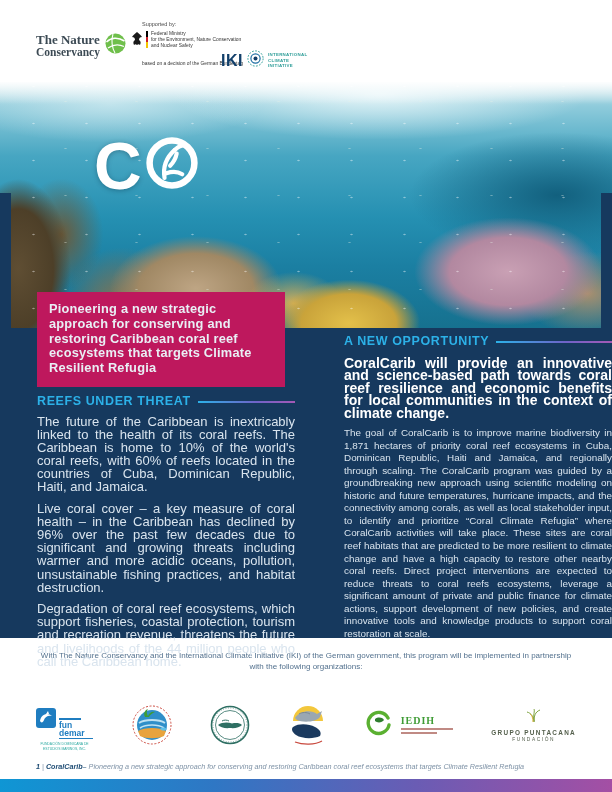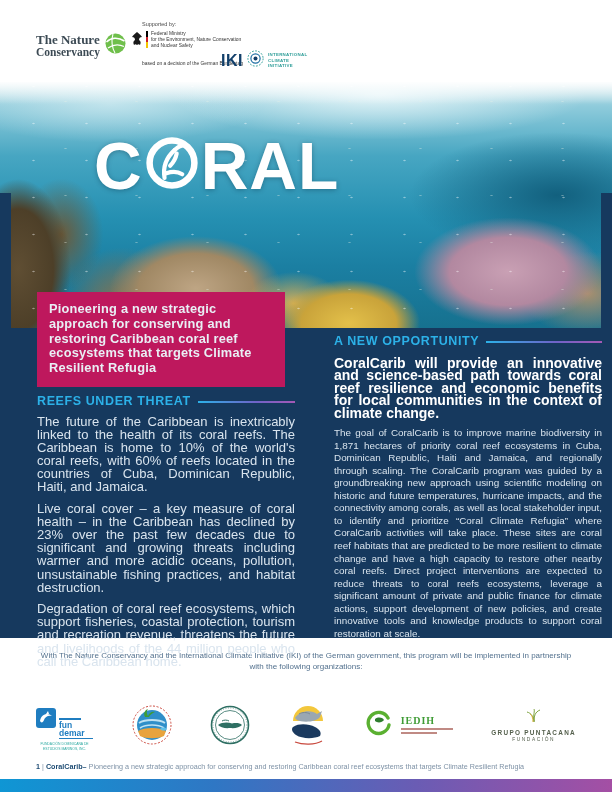--- a/index.html
+++ b/index.html
@@ -63,39 +63,39 @@
   .title-box div{color:#e9eff5;font-size:12.8px;line-height:14.8px;font-weight:bold;letter-spacing:.2px;}
   .left-col{left:37px;top:394px;width:258px;z-index:3;}
   .sec-head{display:flex;align-items:center;}
   .sec-head .t{color:#2cb1e8;font-size:12.5px;font-weight:bold;letter-spacing:.6px;white-space:nowrap;}
   .sec-head .rule{flex:1;height:2px;margin-left:7px;margin-top:2px;
       background:linear-gradient(90deg,#2cb1e8,#6f63c8 60%,#a459b5);}
   .body-p{color:#d9e4ee;font-size:13px;line-height:13.1px;text-align:justify;margin:0 0 8.5px 0;}
   .left-col .body-p:first-of-type{margin-top:7px;}
 
   
-  .right-col{left:334px;top:334px;width:268px;z-index:3;}
+  .right-col{left:344px;top:334px;width:268px;z-index:3;}
   .intro{color:#ffffff;font-size:14px;line-height:12.4px;font-weight:bold;text-align:justify;margin:9px 0 0 0;}
   .rbody{color:#d9e4ee;font-size:9.9px;line-height:12.55px;text-align:justify;margin:8px 0 0 0;}
 
   
   .footer-note{left:36px;top:650px;width:540px;text-align:center;font-size:8px;line-height:11px;color:#53718e;}
   .partners{left:36px;top:697px;width:540px;height:56px;display:flex;align-items:center;
             justify-content:space-between;}
   .plogo{display:flex;flex-direction:column;align-items:center;}
   .fd-top{display:flex;align-items:center;gap:3px;}
   .fd-words{color:#1f7dc0;font-weight:bold;font-size:8.5px;line-height:8px;margin-top:18px;}
   .fd-words .bar{height:1.5px;background:#1f7dc0;margin:1px 0;}
   .fd-sub{font-size:3.4px;color:#2aa8a0;text-align:center;line-height:4.2px;margin-top:2px;}
   .iedih-wrap{display:flex;align-items:center;gap:9px;}
   .iedih-name{font-family:"Liberation Serif",serif;color:#3f9c35;font-weight:bold;font-size:10px;letter-spacing:1px;line-height:10px;}
   .iedih-tag .ln{height:2px;background:#c08a84;margin-top:1.6px;}
   .gpc-name{font-size:6.4px;letter-spacing:1.3px;color:#55604d;font-weight:bold;margin-top:2px;white-space:nowrap;}
   .gpc-sub{font-size:4.8px;letter-spacing:1.6px;color:#55604d;margin-top:1.5px;}
-  .caption{left:36px;top:762px;width:560px;font-size:7.2px;color:#7e92a6;}
+  .caption{left:36px;top:762px;width:560px;font-size:7.2px;color:#7e92a6;font-style:italic;}
   .caption .b{color:#1d4b73;font-weight:bold;}
   .bottom-bar{left:0;top:779px;width:612px;height:13px;
       background:linear-gradient(90deg,#0f96d4 0%,#2f77c4 35%,#6a5cb4 68%,#a44fa4 100%);}
 </style>
 </head>
 <body>
 
 <div class="page">
 
   <div class="abs header">
@@ -163,39 +163,38 @@
         <svg width="56" height="56" viewBox="0 0 60 60">
           <circle cx="30" cy="30" r="24" fill="none" stroke="#fff" stroke-width="7"></circle>
           <g stroke="#fff" stroke-width="4.5" fill="none" stroke-linecap="round">
             <path d="M22 46 C20 34 24 24 33 16"></path>
             <path d="M28 33 C32 29 34 25 35 20"></path>
             <path d="M24 41 C30 39 36 39 41 42"></path>
             <path d="M33 16 C37 12 42 10 47 12"></path>
           </g>
         </svg>
       </span>
-      <span>RAL</span>
     </div>
   </div>
 
   <div class="abs title-box">
     <div>Pioneering a new strategic</div>
     <div>approach for conserving and</div>
     <div>restoring  Caribbean coral reef</div>
     <div>ecosystems that targets Climate</div>
     <div>Resilient Refugia</div>
   </div>
 
   <div class="abs left-col">
     <div class="sec-head">
       <span class="t">REEFS UNDER THREAT</span>
       <span class="rule"></span>
     </div>
     <p class="body-p">The future of the Caribbean is inextricably linked to the health of its coral reefs. The Caribbean is home to 10% of the world's coral reefs, with 60% of reefs located in the countries of Cuba, Dominican Republic, Haiti, and Jamaica.</p>
-    <p class="body-p">Live coral cover – a key measure of coral health – in the Caribbean has declined by 23% over the past few decades due to significant and growing threats including warmer and more acidic oceans, pollution, unsustainable fishing practices, and habitat destruction.</p>
+    <p class="body-p">Live coral cover – a key measure of coral health – in the Caribbean has declined by 96% over the past few decades due to significant and growing threats including warmer and more acidic oceans, pollution, unsustainable fishing practices, and habitat destruction.</p>
     <p class="body-p">Degradation of coral reef ecosystems, which support fisheries, coastal protection, tourism and recreation revenue, threatens the future and livelihoods of the 44 million people who call the Caribbean home.</p>
   </div>
 
   <div class="abs right-col">
     <div class="sec-head">
       <span class="t">A NEW OPPORTUNITY</span>
       <span class="rule"></span>
     </div>
     <p class="intro">CoralCarib will provide an innovative and science-based path towards coral reef resilience and economic benefits for local communities in the context of climate change.</p>
     <p class="rbody">The goal of CoralCarib is to improve marine biodiversity in 1,871 hectares of priority coral reef ecosystems in Cuba, Dominican Republic, Haiti and Jamaica, and regionally through scaling. The CoralCarib program was guided by a groundbreaking new approach using scientific modeling on historic and future temperatures, hurricane impacts, and the connectivity among corals, as well as local stakeholder input, to identify and prioritize “Coral Climate Refugia” where CoralCarib activities will take place. These sites are coral reef habitats that are predicted to be more resilient to climate change and have a high capacity to restore other nearby coral reefs. Direct project interventions are expected to reduce threats to coral reefs ecosystems, leverage a significant amount of private and public finance for climate actions, support development of new policies, and create innovative tools and knowledge products to support coral restoration at scale.</p>

